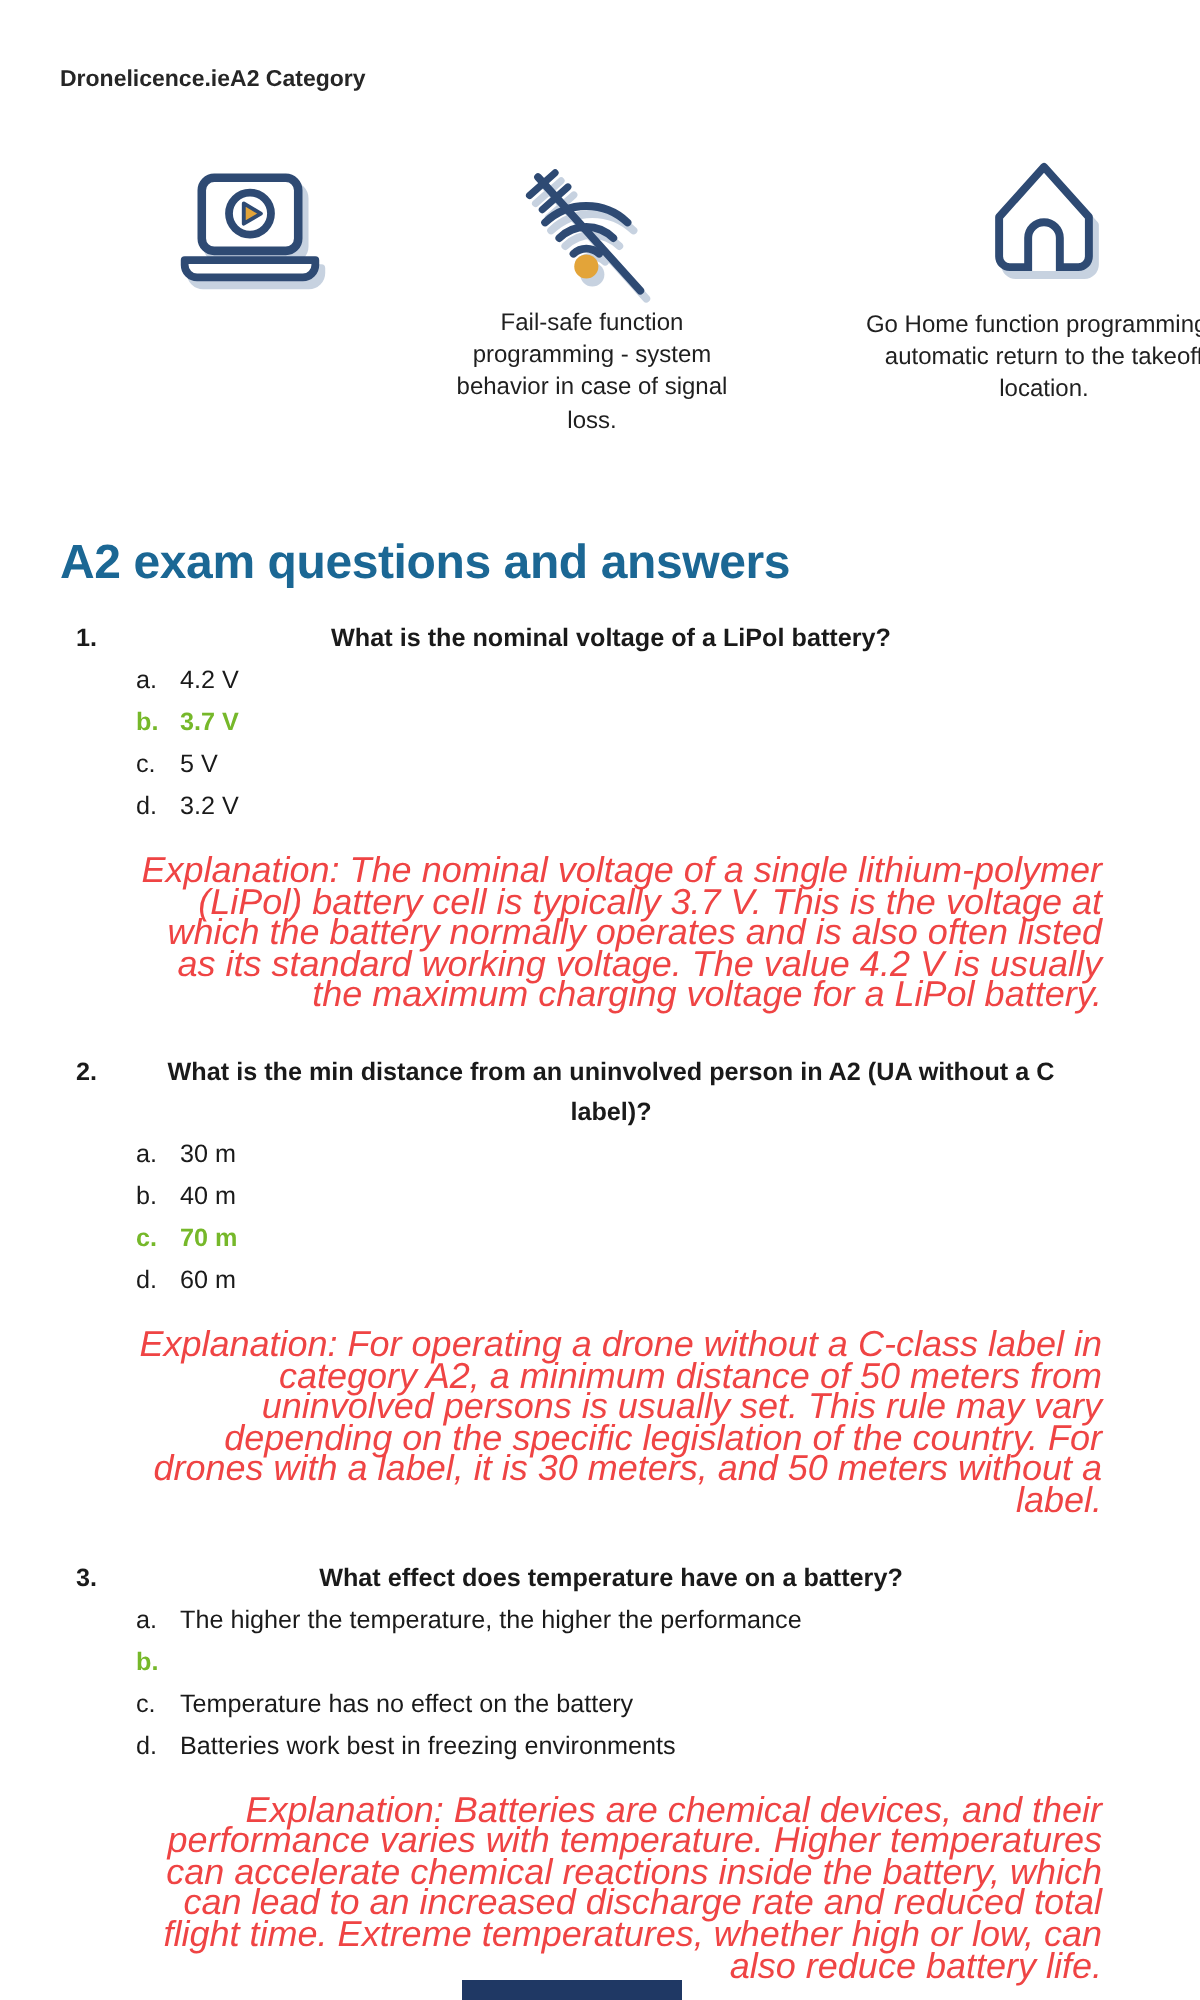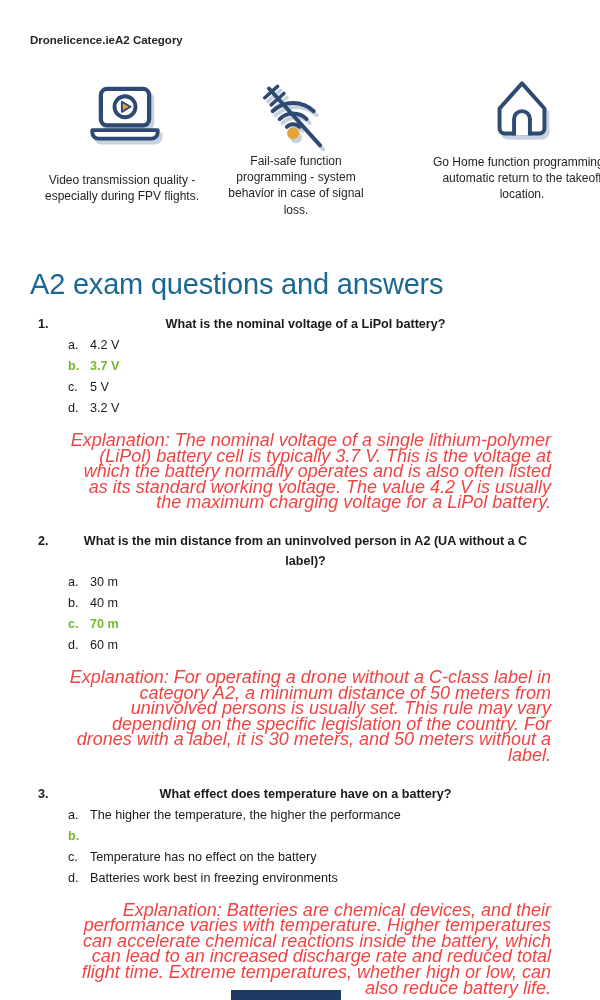--- a/index.html
+++ b/index.html
@@ -23,21 +23,21 @@
   .f1 { left:33px;  top:85px; width:178px; }
   .f2 { left:217px; top:80px; width:158px; }
   .f3 { left:400px; top:70px; width:180px;margin-left:32px; }
   .f1 .ficon { height:70px; margin-bottom:17px; padding-left:6px; }
   .f2 .ficon { height:71px; margin-bottom:2px; }
   .f3 .ficon { height:77px; margin-bottom:7px; }
 
   
   .content { position:absolute; left:30px; top:268px; width:525px; }
   h1.title {
-    margin:0 0 13px 0; font-size:29px; font-weight:normal;
+    margin:0 0 13px 0; font-size:24px; font-weight:bold;
     color:#1b6794; letter-spacing:-0.2px;
   }
   ol.questions { list-style:none; margin:0; padding:0; }
   li.q { margin:0; padding:0; }
   .qrow { display:flex; font-weight:bold; font-size:12.6px; line-height:20px; }
   .qnum { flex:none; width:24px; padding-left:8px; }
   .qtext { flex:1; padding-right:6px;text-align:center; }
   .opts { margin-top:1px; }
   .opt { display:flex; font-size:12.6px; line-height:21px; }
   .olet { flex:none; width:22px; margin-left:38px; }
@@ -62,21 +62,20 @@
 
   <div class="feature f1">
     <span class="ficon">
       <svg width="78" height="70" viewBox="0 0 100 90">
         <rect x="19" y="5" width="62" height="47" rx="8" fill="#fff" stroke="#2e4a73" stroke-width="5.5"></rect>
         <path d="M8 58 h84 v3 a8 8 0 0 1 -8 8 H16 a8 8 0 0 1 -8 -8 z" fill="#fff" stroke="#2e4a73" stroke-width="5" stroke-linejoin="round"></path>
         <circle cx="50" cy="28" r="13.5" fill="#fff" stroke="#2e4a73" stroke-width="5"></circle>
         <path d="M46 21.5 L57 28 L46 34.5 Z" fill="#e3a439" stroke="#2e4a73" stroke-width="2.5" stroke-linejoin="round"></path>
       </svg>
     </span>
-    <p class="caption">Video transmission quality - especially during FPV flights.</p>
   </div>
 
   <div class="feature f2">
     <span class="ficon">
       <svg width="72" height="71" viewBox="0 0 100 100">
         <path d="M17 44 a42 42 0 0 1 58 0" fill="none" stroke="#2e4a73" stroke-width="5.5" stroke-linecap="round"></path>
         <path d="M27 55 a27 27 0 0 1 38 0" fill="none" stroke="#2e4a73" stroke-width="5.5" stroke-linecap="round"></path>
         <path d="M37 66 a13 13 0 0 1 18 0" fill="none" stroke="#2e4a73" stroke-width="5.5" stroke-linecap="round"></path>
         <circle cx="46" cy="75" r="8.5" fill="#e3a439"></circle>
         <line x1="12" y1="12" x2="84" y2="92" stroke="#2e4a73" stroke-width="5.5" stroke-linecap="round"></line>

